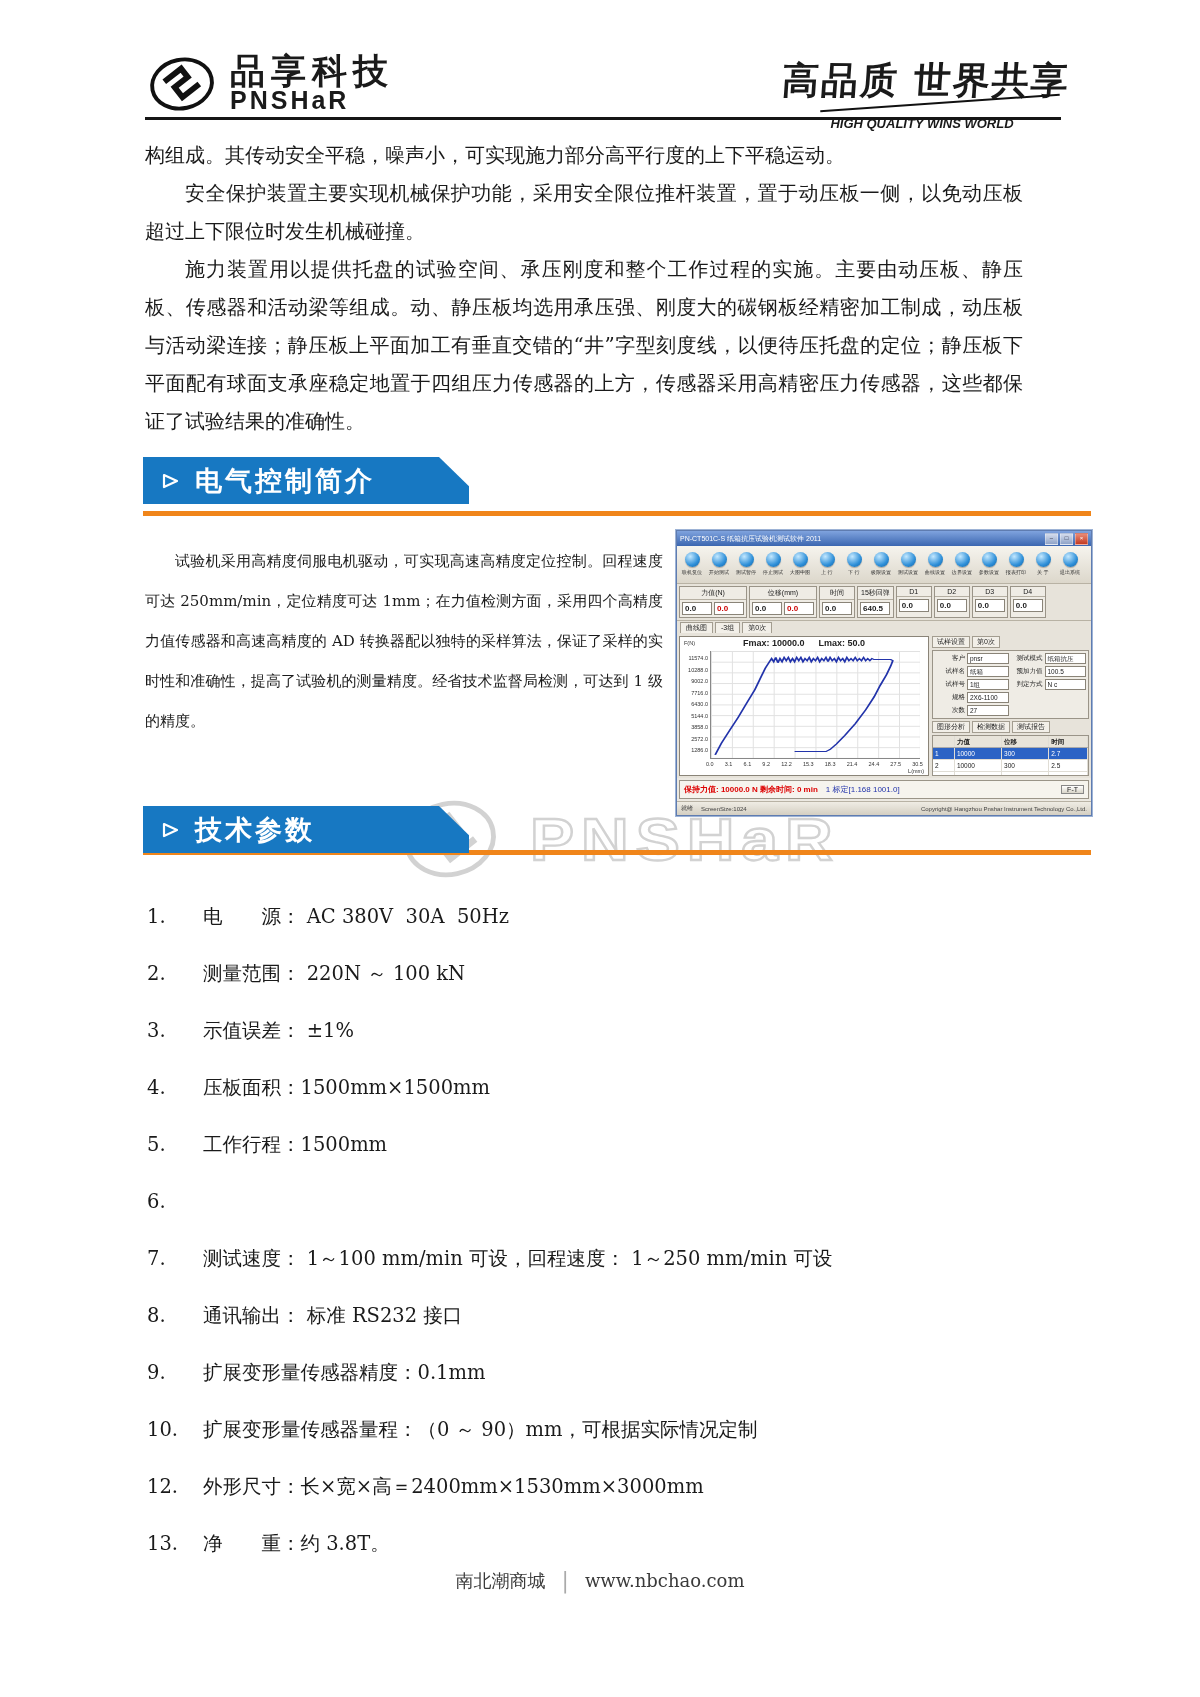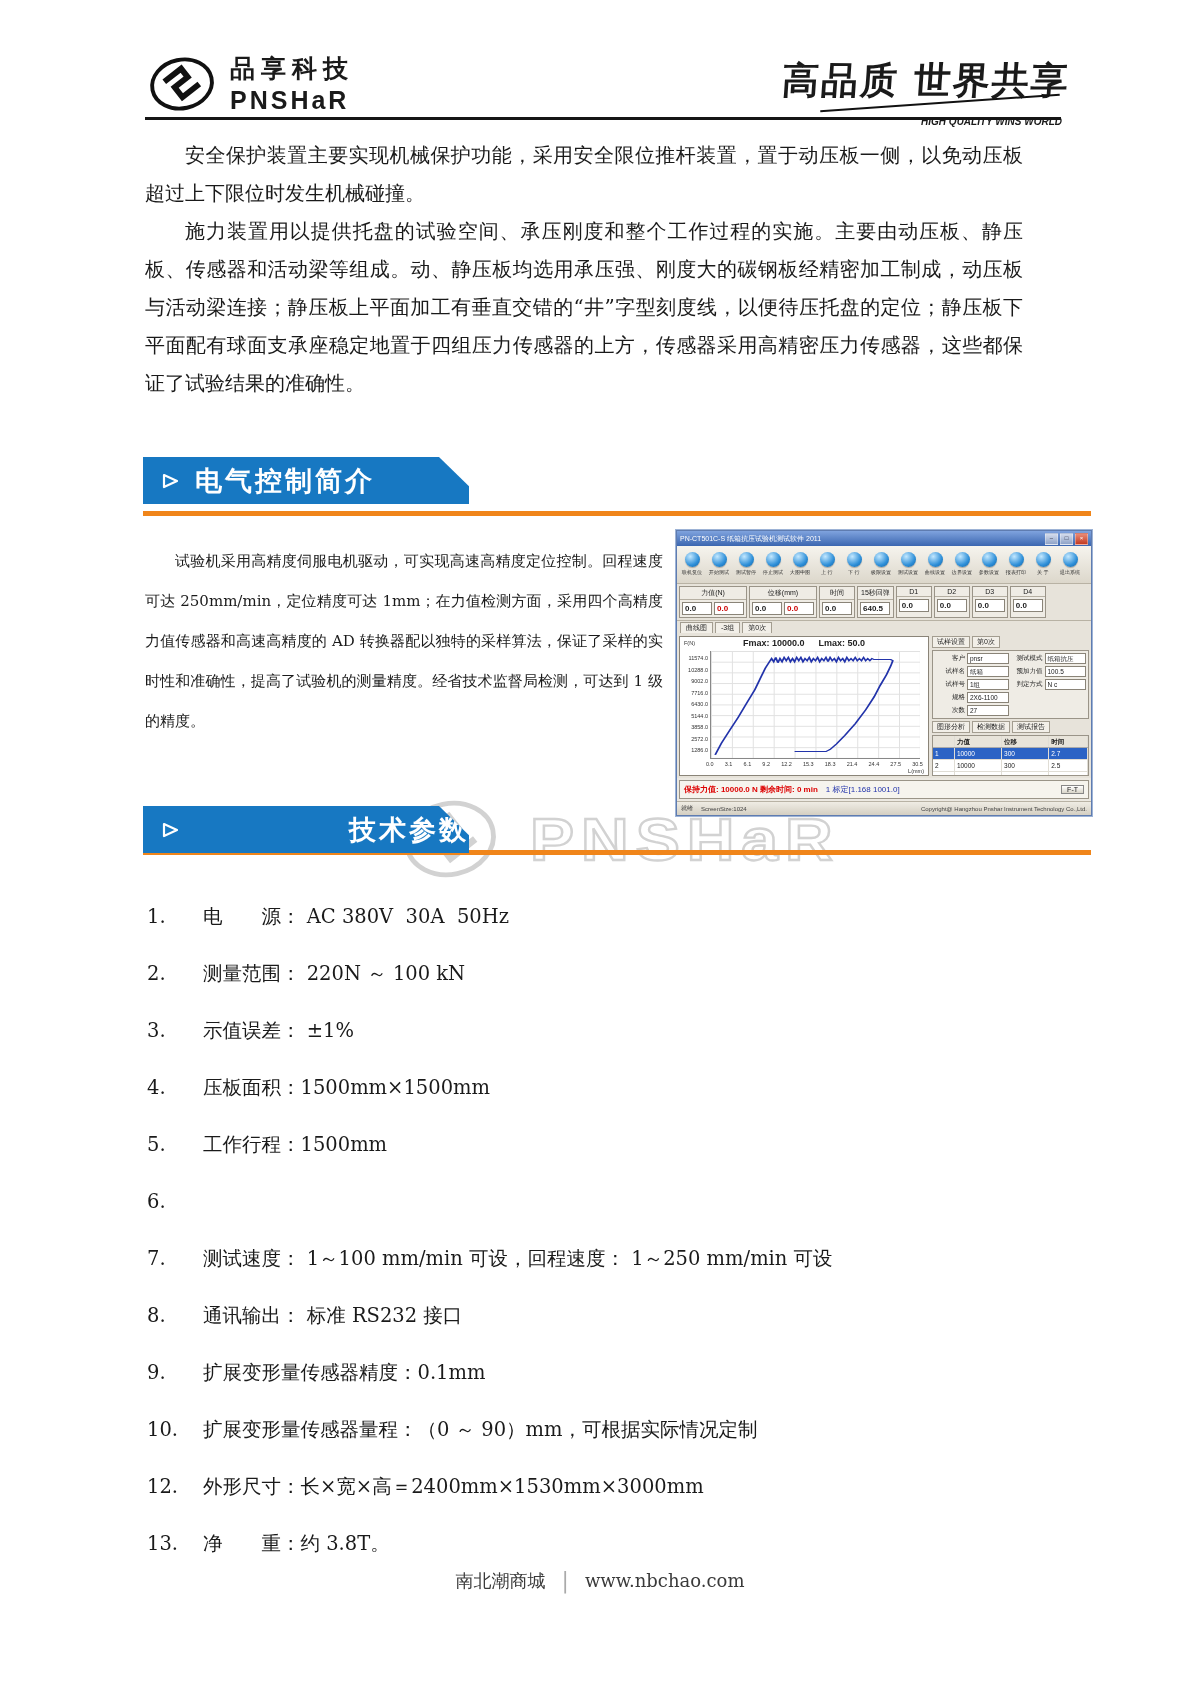--- a/index.html
+++ b/index.html
@@ -1,39 +1,39 @@
 <!DOCTYPE html>
 <html><head>
 <meta charset="utf-8">
 <style>
   html,body{margin:0;padding:0;background:#fff;}
   .page{position:relative;width:1200px;height:1697px;background:#fff;overflow:hidden;
         font-family:"DejaVu Serif",serif;color:#1a1a1a;}
 
   
   .logo{position:absolute;left:148px;top:55px;display:flex;align-items:center;gap:14px;}
-  .logo-text .cn{font-size:25px;font-weight:bold;letter-spacing:6px;font-family:Liberation Mono, monospace;line-height:32px;}
+  .logo-text .cn{font-size:35px;font-weight:bold;letter-spacing:6px;font-family:Liberation Sans, sans-serif;line-height:32px;}
   .logo-text .en{font-size:25px;font-weight:bold;letter-spacing:3px;font-family:"Liberation Sans",sans-serif;line-height:26px;}
   .slogan{position:absolute;right:138px;top:56px;width:280px;text-align:right;}
   .slogan-cn{font-size:37px;font-weight:bold;transform:skewX(-4deg);letter-spacing:2px;white-space:nowrap;}
   .swoosh{position:absolute;right:2px;top:46px;width:240px;height:2px;background:#111;transform:rotate(-4deg);}
-  .slogan-en{margin-top:10px;font-size:10px;font-weight:bold;font-style:italic;font-family:"Liberation Sans",sans-serif;}
+  .slogan-en{margin-top:10px;font-size:13px;font-weight:bold;font-style:italic;font-family:"Liberation Sans",sans-serif;text-align:center;}
   .header-rule{position:absolute;left:145px;top:117px;width:916px;height:3px;background:#161616;}
 
   
   .intro{position:absolute;left:145px;top:136px;width:878px;font-size:20px;line-height:38px;text-align:justify;}
   .intro p{margin:0;}
   .indent{text-indent:2em;}
 
   
   .sec-head{position:absolute;left:143px;width:326px;height:47px;background:#1778C2;color:#fff;
     display:flex;align-items:center;gap:14px;padding-left:18px;box-sizing:border-box;
     clip-path:polygon(0 0,calc(100% - 30px) 0,100% 62%,100% 100%,0 100%);
     font-family:"Liberation Sans",sans-serif;font-size:27px;font-weight:bold;letter-spacing:3px;z-index:3;}
-  #sec1{top:457px;} #sec2{top:806px;justify-content:space-between;}
+  #sec1{top:457px;} #sec2{top:806px;}
   .rule-orange{position:absolute;left:143px;width:948px;height:5px;background:#F0851A;z-index:2;}
   #rule1{top:511px;} #rule2{top:850px;}
 
   .elec-para{position:absolute;left:145px;top:541px;width:518px;font-size:15px;line-height:40px;
     text-align:justify;text-indent:2em;}
 
   
   .sw{position:absolute;left:676px;top:530px;width:414px;height:284px;background:#ece9e2;
       border:1px solid #5f7cb0;outline:1px solid #9db3d6;display:flex;flex-direction:column;
       font-family:"Liberation Sans",sans-serif;z-index:2;}
@@ -128,20 +128,21 @@
     </div>
   </div>
   <div class="slogan">
     <div class="slogan-cn">高品质 世界共享</div>
     <div class="swoosh"></div>
     <div class="slogan-en">HIGH QUALITY WINS WORLD</div>
   </div>
   <div class="header-rule"></div>
 
   <div class="intro">
+    <p>构组成。其传动安全平稳，噪声小，可实现施力部分高平行度的上下平稳运动。</p>
     <p class="indent">安全保护装置主要实现机械保护功能，采用安全限位推杆装置，置于动压板一侧，以免动压板超过上下限位时发生机械碰撞。</p>
     <p class="indent">施力装置用以提供托盘的试验空间、承压刚度和整个工作过程的实施。主要由动压板、静压板、传感器和活动梁等组成。动、静压板均选用承压强、刚度大的碳钢板经精密加工制成，动压板与活动梁连接；静压板上平面加工有垂直交错的“井”字型刻度线，以便待压托盘的定位；静压板下平面配有球面支承座稳定地置于四组压力传感器的上方，传感器采用高精密压力传感器，这些都保证了试验结果的准确性。</p>
   </div>
 
   <div class="sec-head" id="sec1">
     <svg width="20" height="18" viewBox="0 0 20 18">
       <path d="M3 3 L16 9 L3 15 Z" fill="none" stroke="#fff" stroke-width="2.2" stroke-linejoin="round"></path>
     </svg>
     <span>电气控制简介</span>
   </div>

